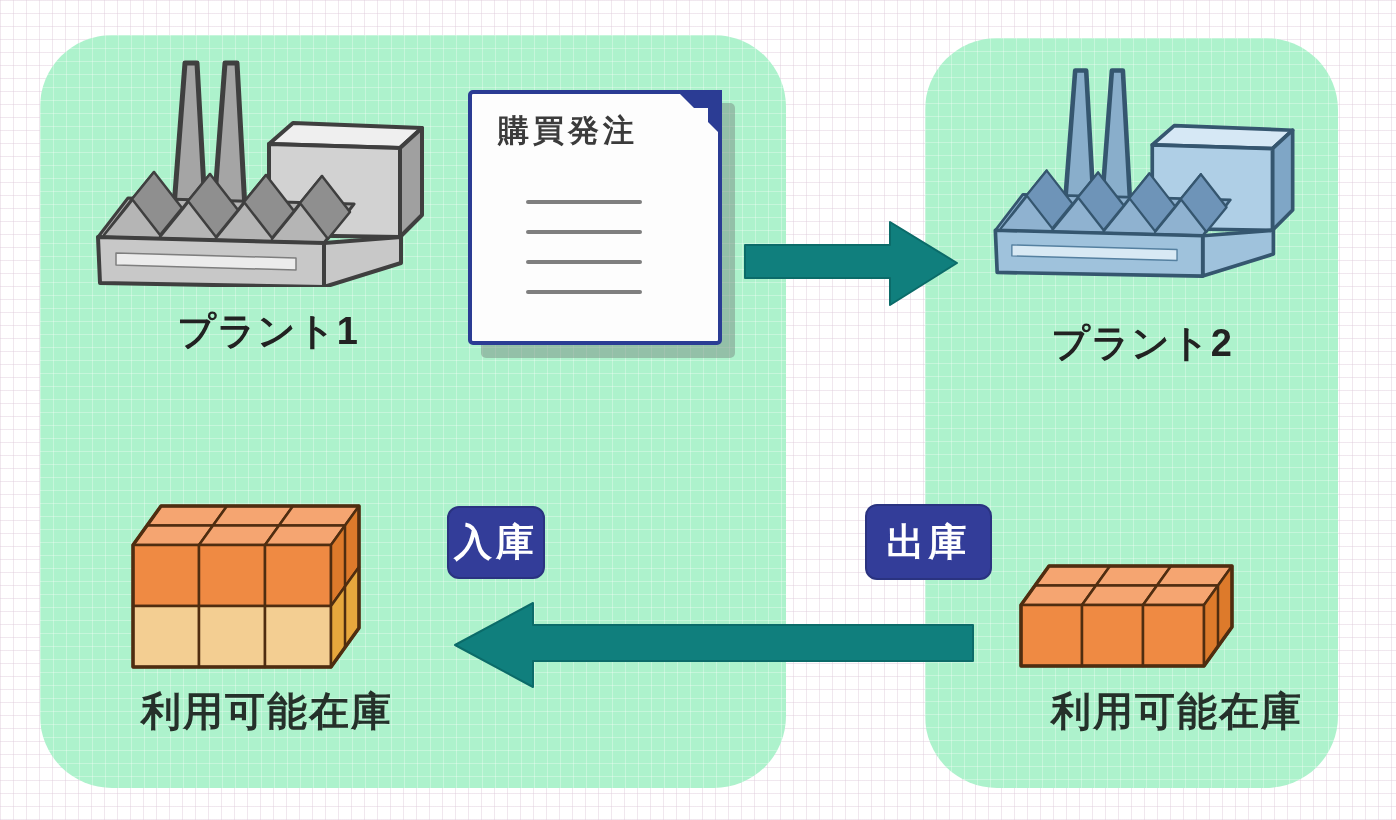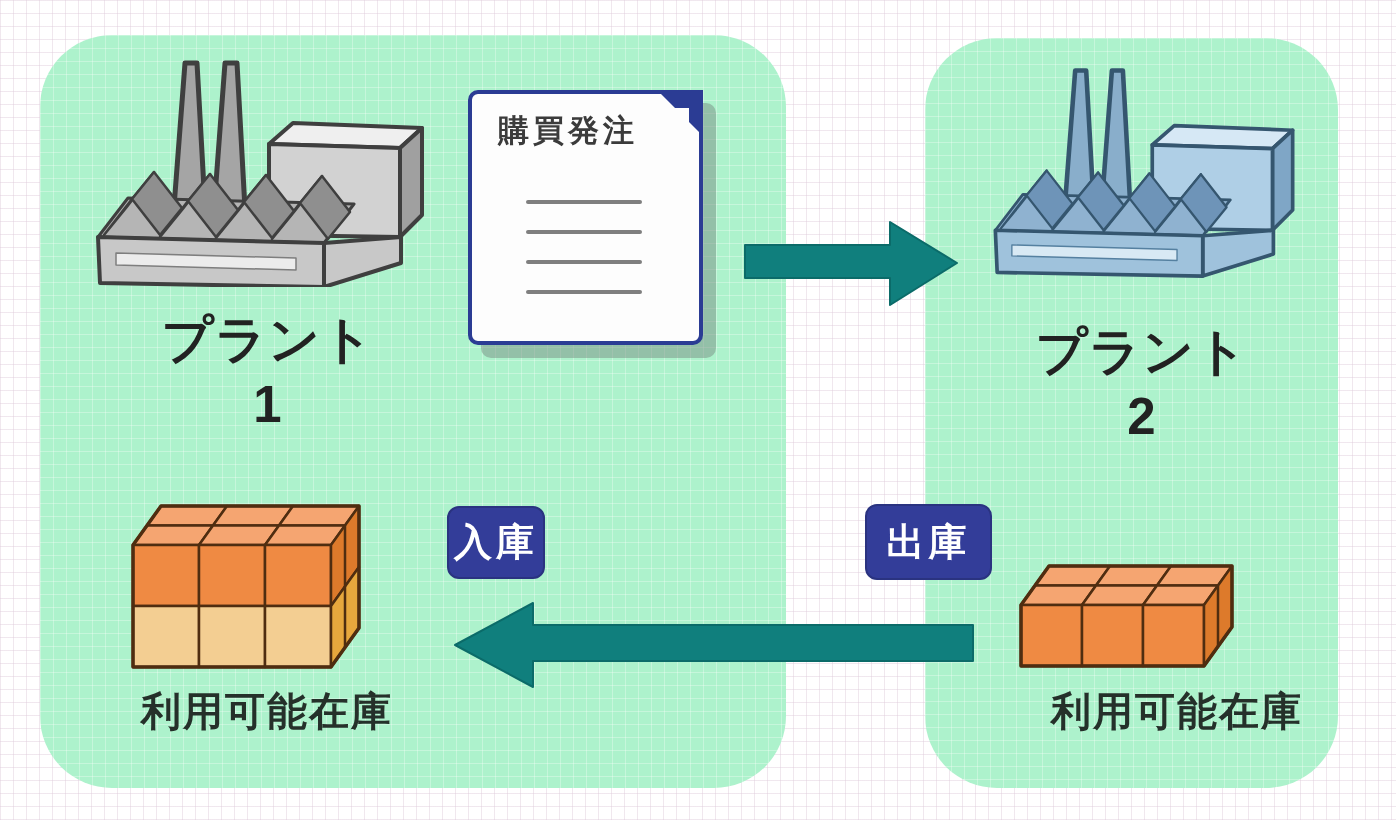--- a/index.html
+++ b/index.html
@@ -18,35 +18,35 @@
     background-image:
       linear-gradient(to right, rgba(255,255,255,0.30) 1px, transparent 1px),
       linear-gradient(to bottom, rgba(255,255,255,0.30) 1px, transparent 1px);
     background-size:13px 13px;
   }
   #panel-left{left:40px;top:35px;width:746px;height:753px;}
   #panel-right{left:925px;top:38px;width:413px;height:750px;}
   .abs{position:absolute;}
   .plant-label{
     position:absolute;width:240px;text-align:center;
-    font-size:51px;font-weight:bold;color:#222222;letter-spacing:1px;
+    font-size:38px;font-weight:bold;color:#222222;letter-spacing:1px;
   }
   .stock-label{
     position:absolute;width:290px;text-align:right;
     font-size:40px;font-weight:bold;color:#25302a;letter-spacing:2px;
   }
   .badge{
     position:absolute;background:#333D99;border:2px solid #2A3380;border-radius:12px;
     display:flex;align-items:center;justify-content:center;
     color:#ffffff;font-size:38px;font-weight:bold;letter-spacing:4px;
     box-sizing:border-box;
   }
   #doc{
-    position:absolute;left:468px;top:90px;width:235px;height:255px;
-    background:#fdfdfd;border:4px solid #2B3C94;border-radius:10px;
+    position:absolute;left:468px;top:90px;width:254px;height:255px;
+    background:#fdfdfd;border:4px solid #2B3C94;border-radius:5px;
     box-sizing:border-box;
     box-shadow:13px 13px 0 rgba(122,142,132,0.50);
   }
   #doc-title{
     position:absolute;left:26px;top:16px;
     font-size:31px;font-weight:bold;color:#3b3b3b;letter-spacing:4px;white-space:nowrap;
   }
   .doc-line{
     position:absolute;left:54px;width:116px;height:4px;background:#7f7f7f;border-radius:2px;
   }

